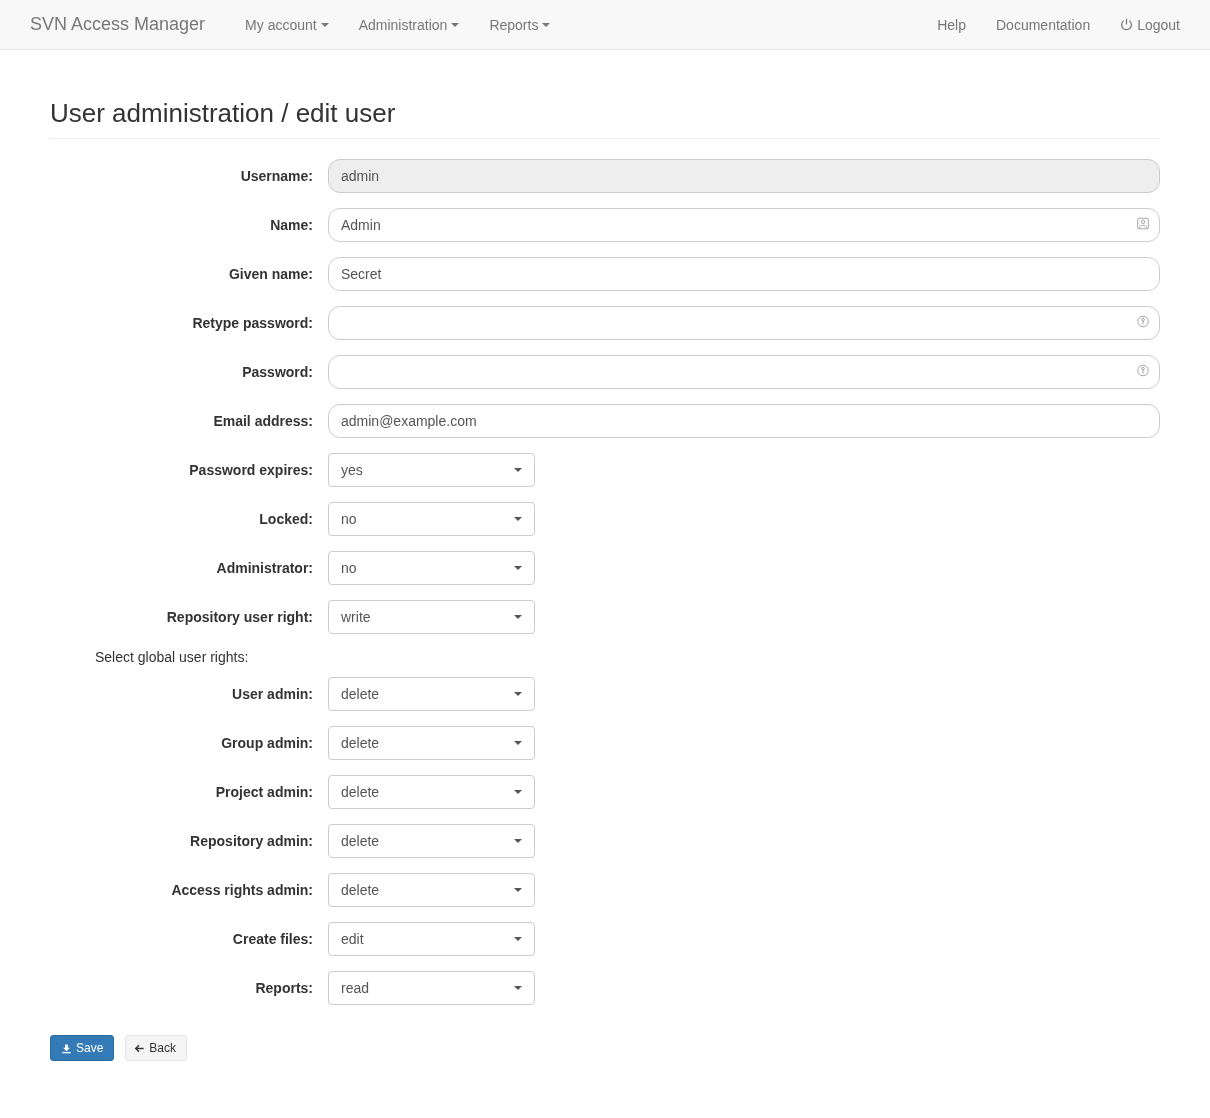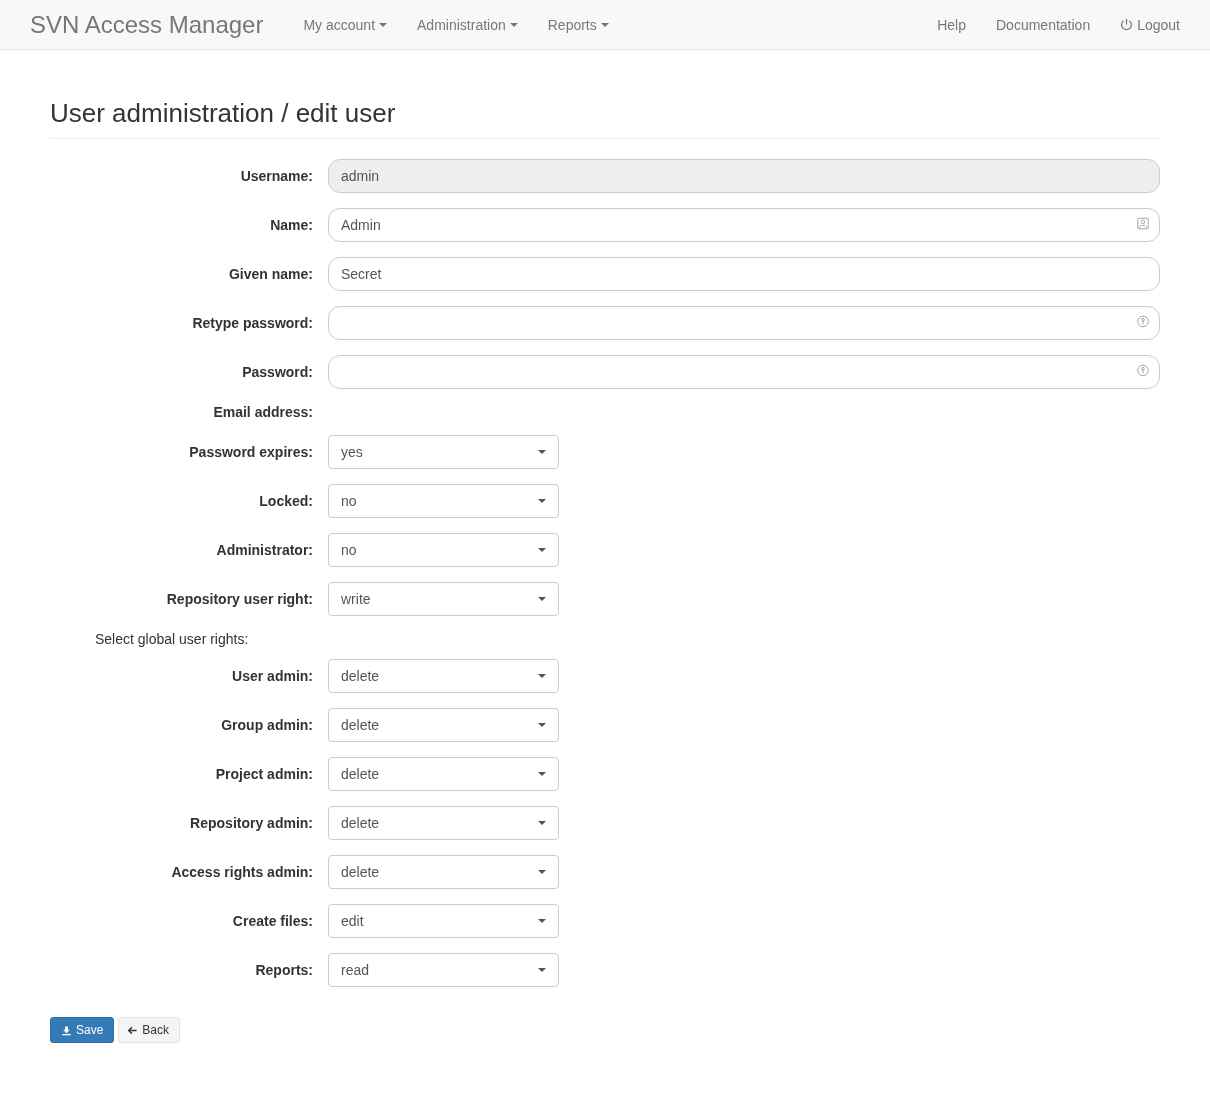--- a/index.html
+++ b/index.html
@@ -15,21 +15,21 @@
     }
     .navbar {
       background: #f8f8f8;
       border-bottom: 1px solid #e7e7e7;
       height: 50px;
       display: flex;
       align-items: center;
       padding: 0 15px;
     }
     .navbar-brand {
-      font-size: 24px;
+      font-size: 18px;
       color: #777;
       padding: 0 15px 0 15px;
       margin-right: 10px;
     }
     .nav-left {
       display: flex;
       align-items: center;
       flex: 1;
     }
     .nav-right {
@@ -94,21 +94,21 @@
       color: #555;
       background: #fff;
       border: 1px solid #ccc;
       border-radius: 12px;
     }
     .form-control[readonly] {
       background: #eee;
       cursor: not-allowed;
     }
     .form-control-select {
-      width: 231px;
+      width: 207px;
       height: 34px;
       padding: 6px 12px;
       font-size: 14px;
       color: #555;
       background: #fff;
       border: 1px solid #ccc;
       border-radius: 4px;
       display: flex;
       align-items: center;
       justify-content: space-between;
@@ -136,21 +136,21 @@
     .input-right-icon {
       position: absolute;
       right: 10px;
       top: 50%;
       transform: translateY(-50%);
       color: #999;
     }
     .button-row {
       margin-top: 30px;
       display: flex;
-      gap: 4px;
+      gap: 11px;
     }
     .btn {
       display: inline-flex;
       align-items: center;
       padding: 5px 10px;
       font-size: 12px;
       border-radius: 3px;
       cursor: pointer;
       border: 1px solid transparent;
     }
@@ -266,20 +266,23 @@
             <circle cx="8" cy="6" r="1.5"></circle>
             <path d="M8 7.5v4"></path>
           </svg>
         </span>
       </div>
     </div>
   </div>
 
   <div class="form-group">
     <label class="form-label">Email address:</label>
+    <div class="form-control-wrapper">
+      <input class="form-control" value="admin@example.com" style="">
+    </div>
   </div>
 
   <div class="form-group">
     <label class="form-label">Password expires:</label>
     <div class="form-control-wrapper">
       <div class="form-control-select">
         <span>yes</span>
         <span class="select-caret"></span>
       </div>
     </div>

